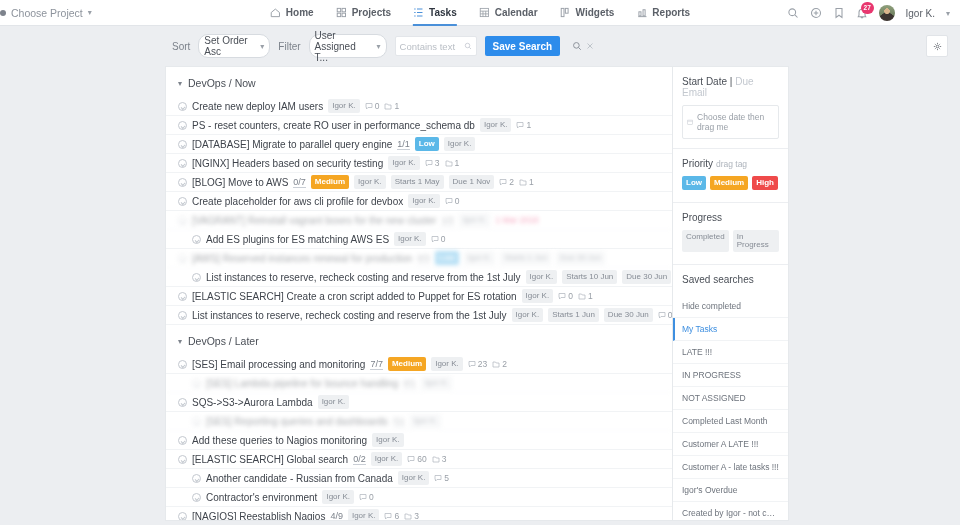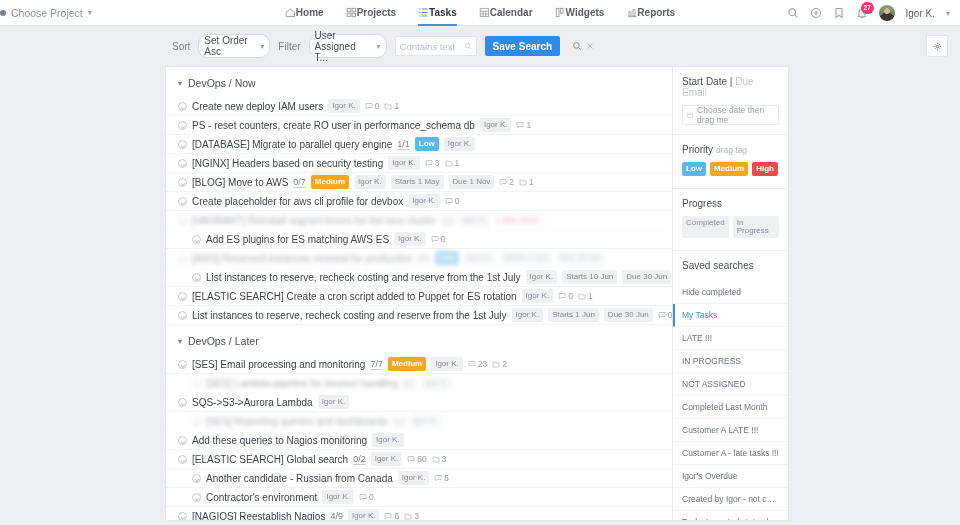--- a/index.html
+++ b/index.html
@@ -25,21 +25,21 @@
     cursor: pointer;
   }
   .proj-dot { width: 6px; height: 6px; border-radius: 50%; background: #7d838c; display:inline-block; }
   .caret { font-size: 8px; color: #9aa0a8; }
 
   .mainnav {
     position: absolute; left: 50%; transform: translateX(-50%);
     display: flex; align-items: center; gap: 22px; height: 26px;
   }
   .navitem {
-    display: flex; align-items: center; 
+    display: flex; align-items: center; gap: 5px;
     color: #5b6068; font-size: 10px; font-weight: bold;
     height: 26px; cursor: pointer; position: relative;
   }
   .navitem.active { color: #2f3640; }
   .navitem.active::after {
     content: ""; position: absolute; left: 0; right: 0; bottom: 0;
     height: 2px; background: #4a90d9;
   }
   .navicon { width: 11px; height: 11px; display:block; }
 
@@ -153,21 +153,21 @@
   .meta { display: flex; align-items: center; gap: 2px; color: #9aa0a8; font-size: 8.5px; }
   .meta svg { display:block; }
   .datered { color: #e8376f; font-size: 8.5px; }
 
   
   .sp-sec { padding: 9px 9px 0 9px; }
   .sp-title { font-size: 10px; color: #4a4f57; margin-bottom: 7px; }
   .sp-title .muted { color: #c3c8cf; }
   .sp-title .hint { color: #aeb4bc; font-size: 8.5px; font-weight: normal; }
   .datebox {
-    border: 1px solid #e6e9ec; border-radius: 2px; height: 20px;
+    border: 1px solid #e6e9ec; border-radius: 2px; height: 34px;
     display: flex; align-items: center; gap: 4px; padding: 0 4px;
     font-size: 8.5px; color: #9aa0a8; margin-bottom: 3px;
   }
   .tagrow { display: flex; gap: 4px; padding-bottom: 3px; }
   .hr { height: 1px; background: #eceef1; margin: 9px 0 0 0; }
   .sp-list { padding-top: 3px; }
   .sp-item {
     font-size: 8.5px; color: #6d737c; padding: 6px 9px;
     border-bottom: 1px solid #f1f3f5; cursor: pointer;
     white-space: nowrap; overflow: hidden; text-overflow: ellipsis;

